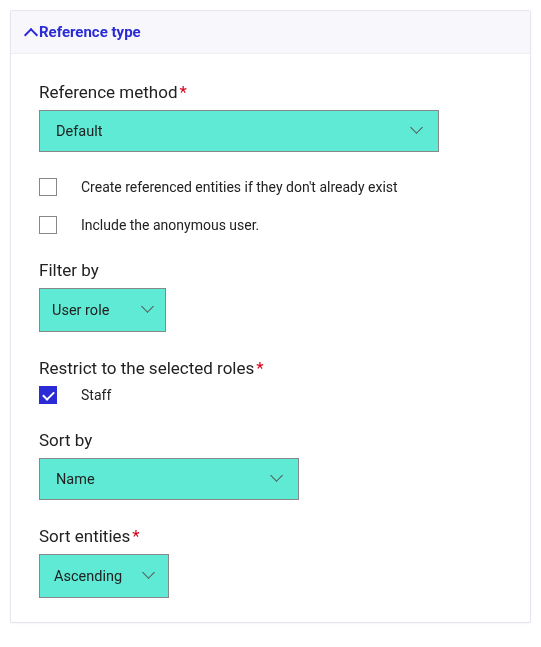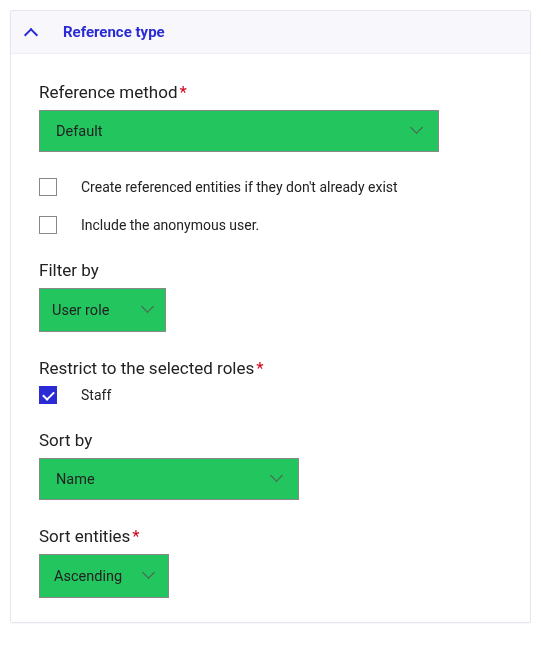--- a/index.html
+++ b/index.html
@@ -17,21 +17,21 @@
     border-radius: 2px;
     box-shadow: 0 1px 2px rgba(0,0,0,0.04);
     background: #fff;
     padding-bottom: 24px;
   }
   .panel-header {
     background: #f8f8fc;
     padding: 12px 14px;
     display: flex;
     align-items: center;
-    gap: 26px;
+    gap: 2px;
     cursor: pointer;
     border-bottom: 1px solid #eeeef5;
   }
   .panel-header .title {
     color: #2b2bd6;
     font-weight: 700;
     font-size: 15px;
   }
   .chevron-up {
     width: 12px;
@@ -64,21 +64,21 @@
   .required {
     color: #d0021b;
     margin-left: 2px;
   }
   .select {
     position: relative;
     display: inline-flex;
     align-items: center;
     justify-content: space-between;
     border: 1px solid #888;
-    background: #22c55e;
+    background: #5eead4;
     height: 42px;
     padding: 0 16px;
     cursor: pointer;
     font-size: 14.5px;
     color: #222;
   }
   .select.wide { width: 400px; }
   .select.med { width: 260px; }
   .select.small { width: 130px; padding: 0 14px; height: 44px; gap: 8px; }
   .select.small2 { width: 127px; padding: 0 12px; height: 44px; }

